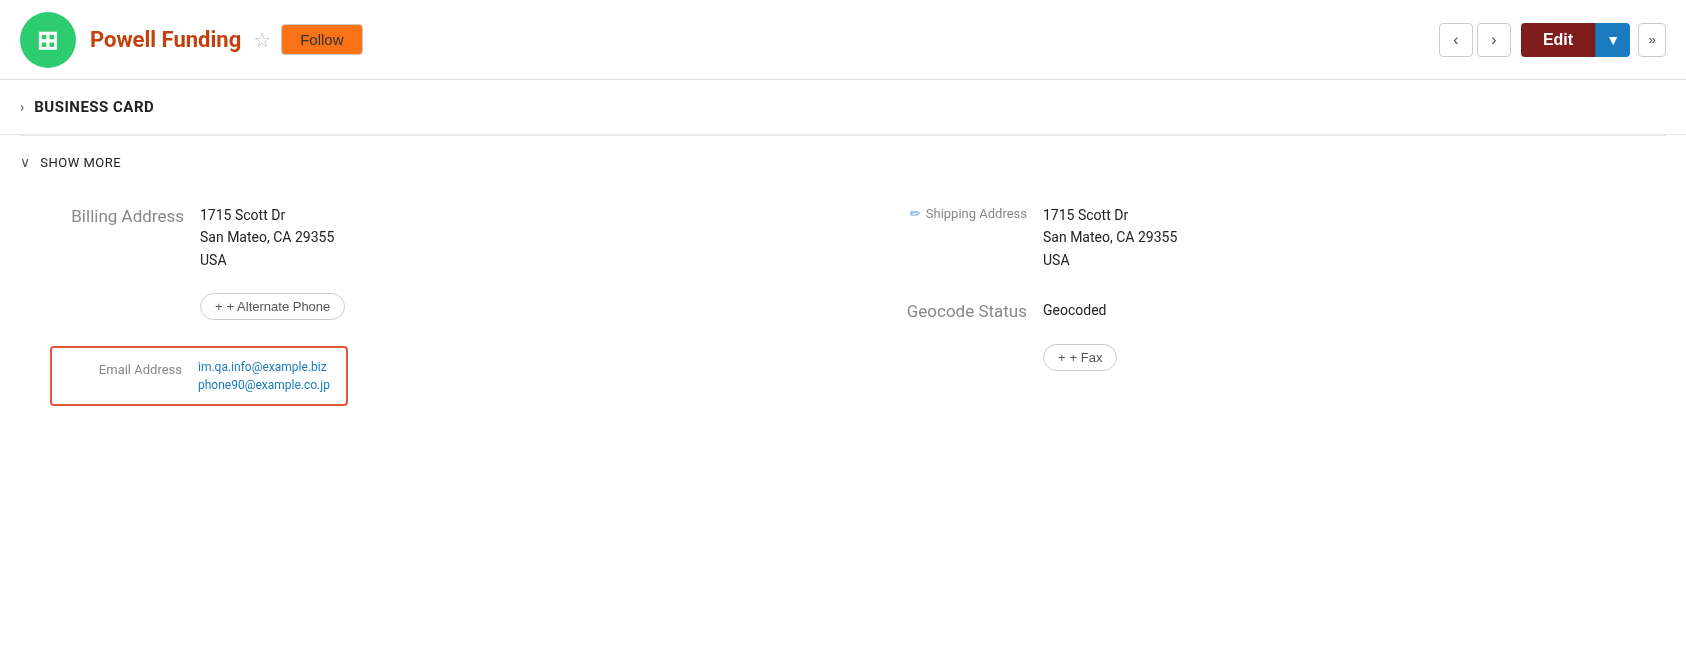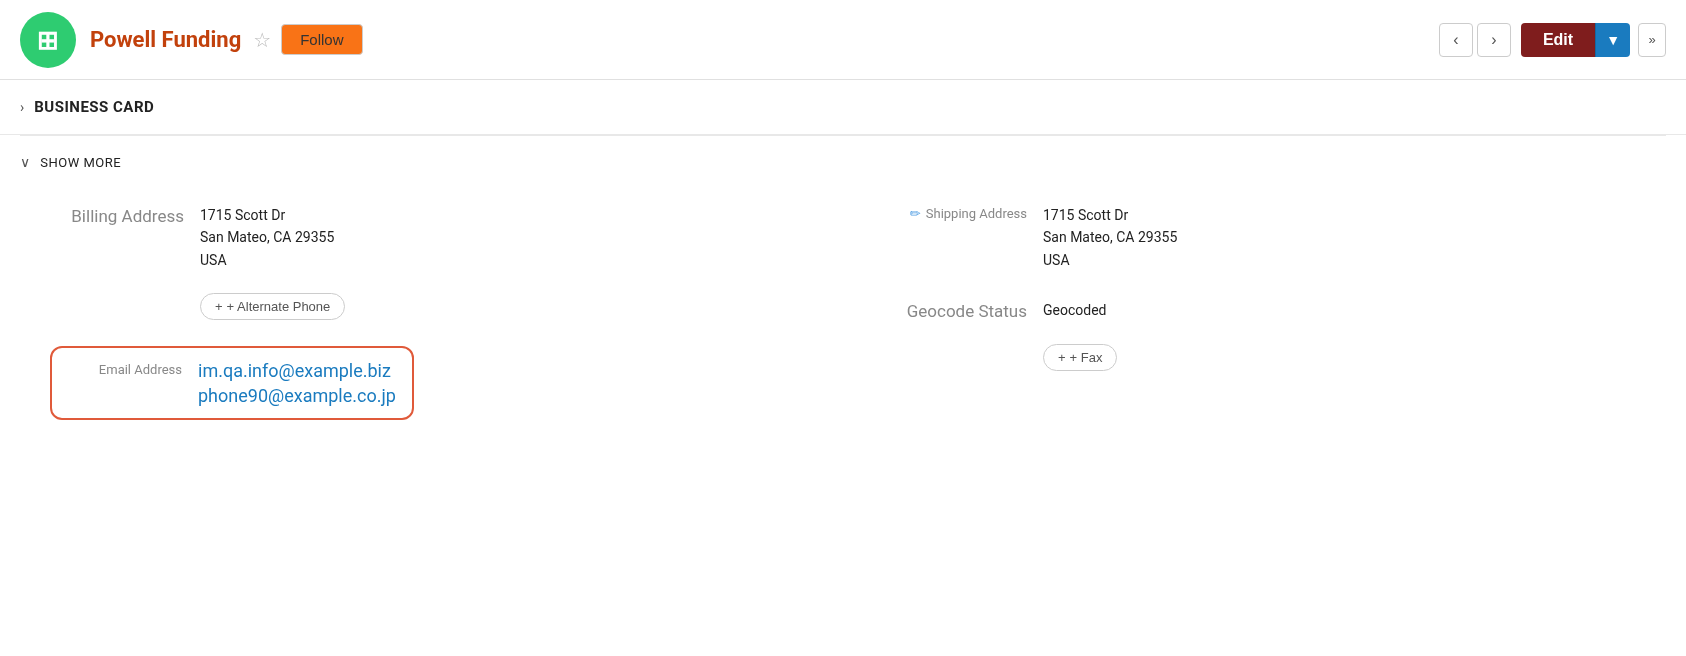--- a/index.html
+++ b/index.html
@@ -214,21 +214,21 @@
     }
 
     
     .email-section-row {
       display: flex;
       align-items: flex-start;
       padding: 8px 0;
     }
     .email-highlight-box {
       border: 2px solid #e05a3a;
-      border-radius: 12px;
+      border-radius: 4px;
       display: inline-flex;
       align-items: flex-start;
       padding: 12px 16px;
       margin-left: 0;
     }
     .email-label-inner {
       color: #888;
       font-size: 13px;
       width: 130px;
       min-width: 130px;
@@ -236,21 +236,21 @@
       padding-right: 16px;
       padding-top: 2px;
     }
     .email-values {
       display: flex;
       flex-direction: column;
       gap: 4px;
     }
     .email-link {
       color: #1a7bbf;
-      font-size: 18px;
+      font-size: 12px;
       cursor: pointer;
     }
 
     .right-col {
       padding-left: 40px;
     }
 
     .section-divider {
       border: none;
       border-top: 1px solid #e8e8e8;

